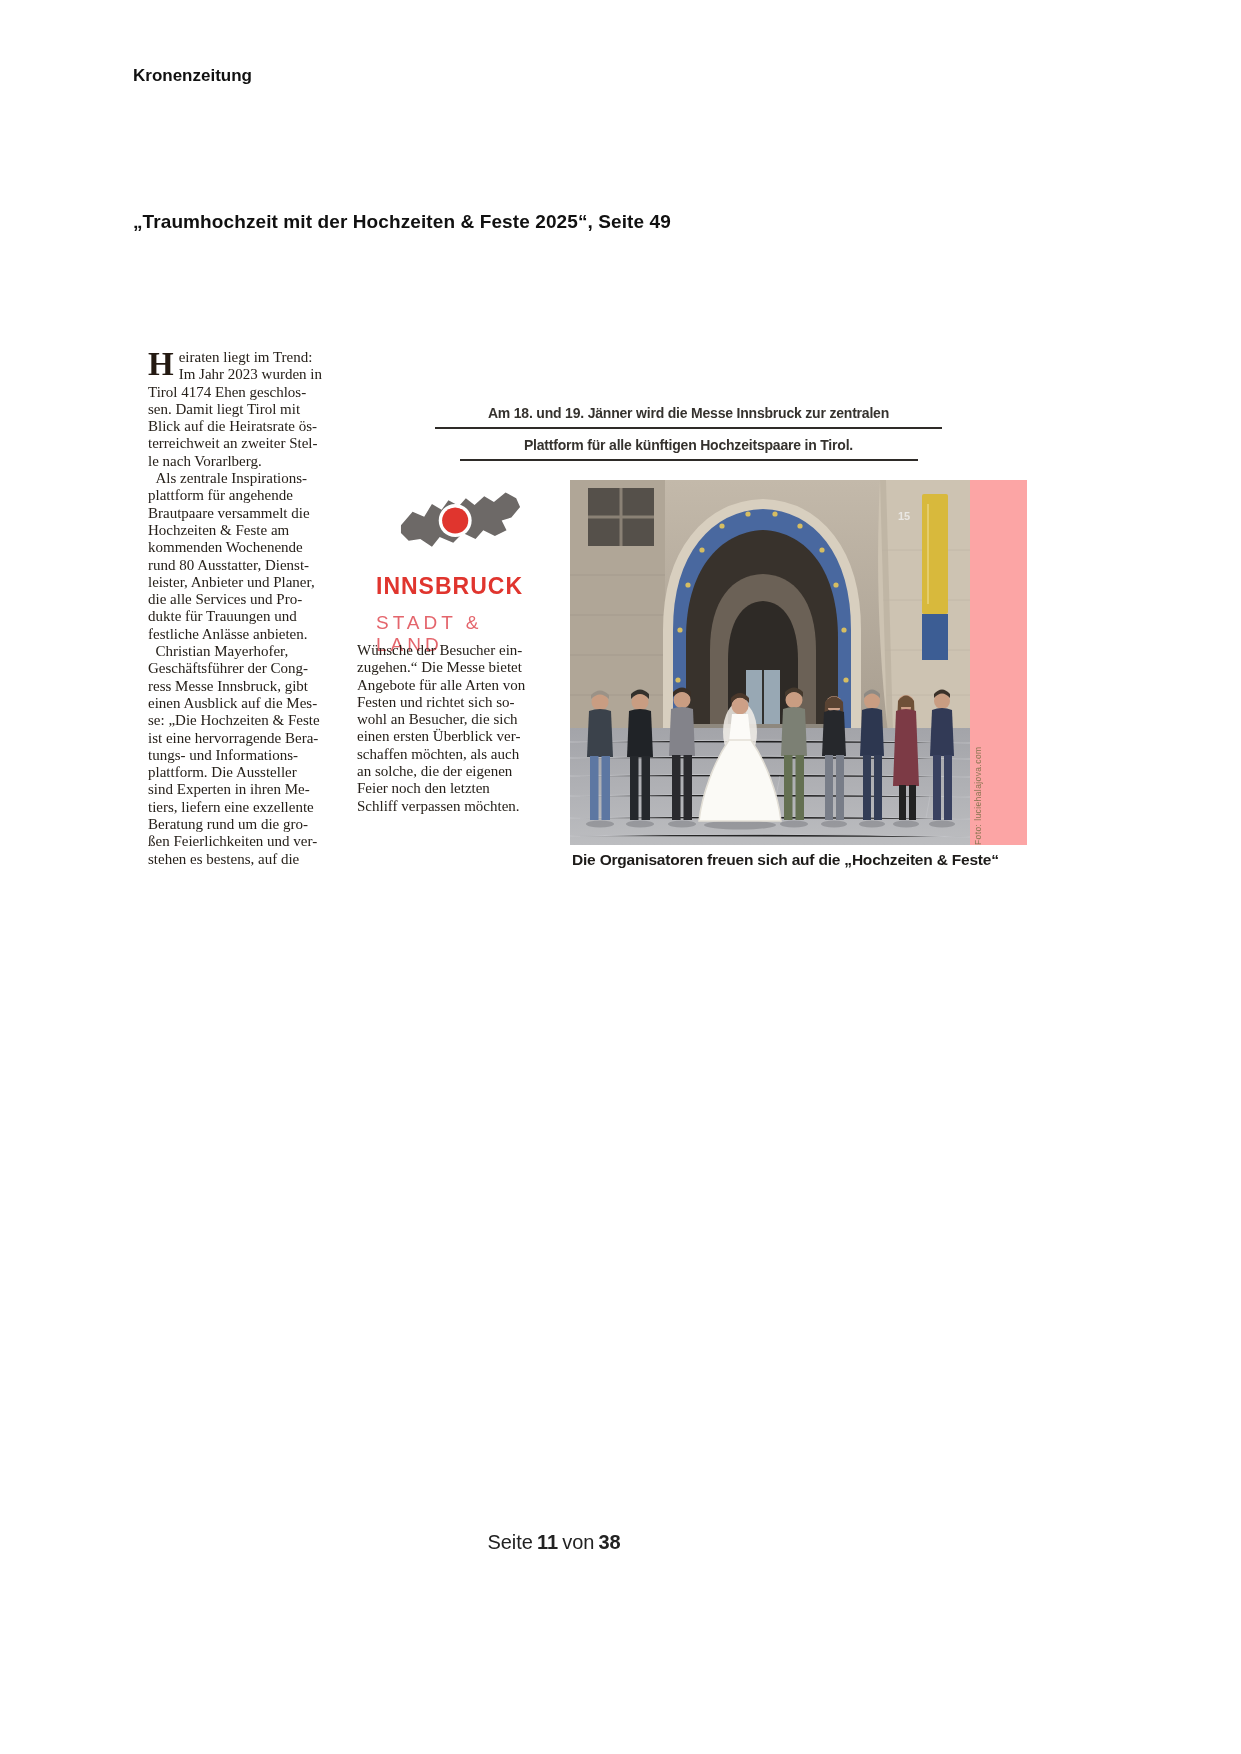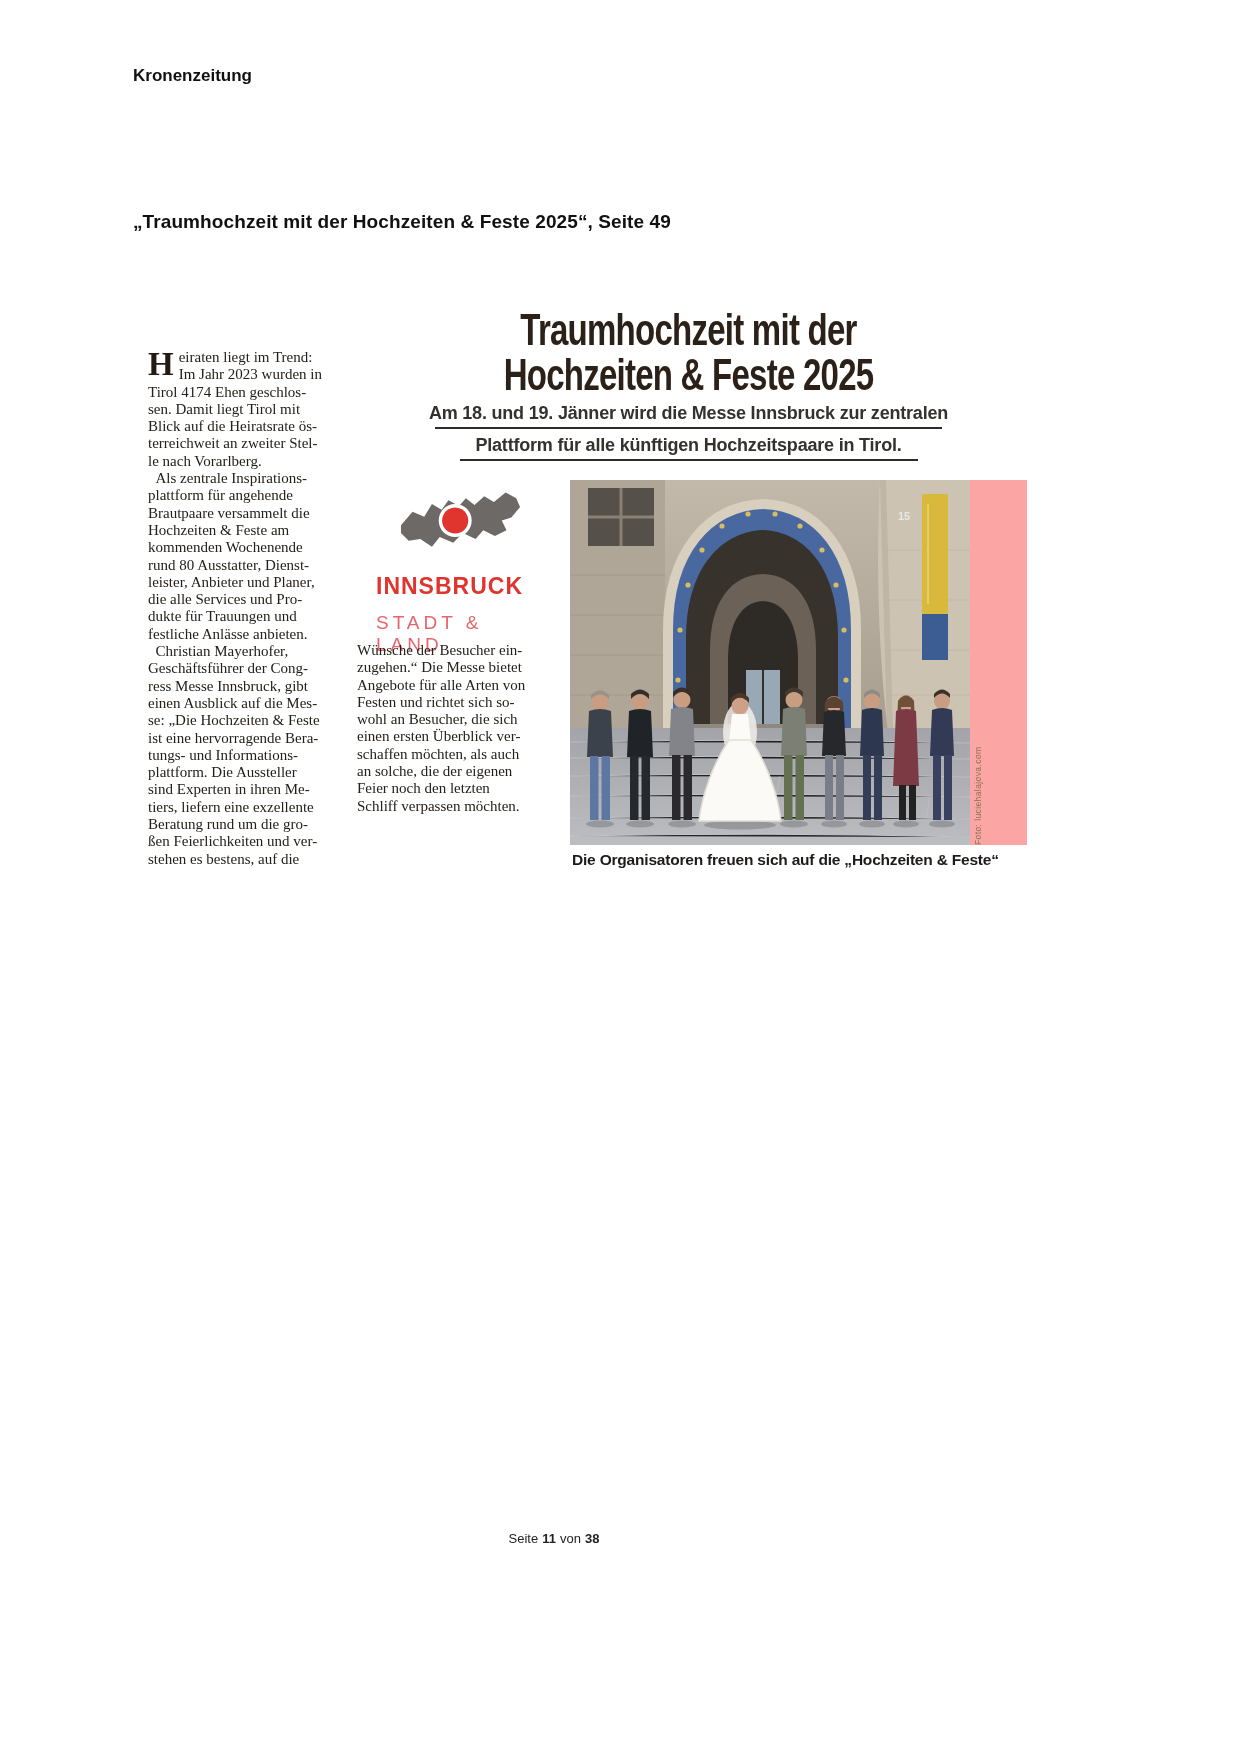--- a/index.html
+++ b/index.html
@@ -21,41 +21,41 @@
   .dropcap{float:left;font-weight:700;font-size:33px;line-height:30px;height:32px;
            padding-right:5px;color:#241a12;font-family:"Liberation Serif",serif;}
 
   
   .headline{position:absolute;left:258px;top:2px;width:565px;text-align:center;color:#2b2118;}
   .hl{font-weight:700;font-size:44px;line-height:45px;letter-spacing:-1px;white-space:nowrap;
       transform:scaleX(.75);transform-origin:50% 50%;}
 
   
   .subhead{position:absolute;left:258px;top:96px;width:565px;text-align:center;}
-  .sh-text{font-weight:700;font-size:18px;line-height:25px;color:#35322e;letter-spacing:-.2px;white-space:nowrap;}
+  .sh-text{font-weight:700;font-size:14px;line-height:25px;color:#35322e;letter-spacing:-.2px;white-space:nowrap;}
   .sh-rule{height:2px;background:#2e2b28;margin:1px auto 4px auto;}
   .sh-rule1{width:507px;}
   .sh-rule2{width:458px;}
 
   
   .logo{position:absolute;left:228px;top:170px;width:170px;text-align:left;}
   .logo svg{display:block;margin:0 auto;}
   .logo-line1{font-weight:700;font-size:23px;letter-spacing:1px;color:#e0352e;margin-top:6px;}
   .logo-line2{font-weight:400;font-size:19px;letter-spacing:4px;color:#e4656c;margin-top:12px;}
 
   
   .photo{position:absolute;left:422px;top:175px;width:457px;height:365px;overflow:hidden;background:#fca5a5;font-weight:bold;}
   .photo svg{display:block;}
   .photo-credit{position:absolute;left:825px;top:175px;height:365px;width:13px;
                 writing-mode:vertical-rl;transform:rotate(180deg);
                 font-size:8.5px;letter-spacing:.4px;color:#8a7450;}
   .caption{position:absolute;left:424px;top:546px;width:402px;font-weight:700;font-size:15.5px;
            letter-spacing:-.2px;color:#1d1b19;white-space:nowrap;}
 
-  .footer{position:absolute;top:1531px;left:0;width:1108px;text-align:center;font-size:13px;color:#222;}
+  .footer{position:absolute;top:1531px;left:0;width:1108px;text-align:center;font-size:20px;color:#222;}
   .footer .b{font-weight:700;}
   .footer span{padding:0 2px;}
 </style>
 </head>
 <body>
 
 <div class="page">
 
   <div class="publication">Kronenzeitung</div>
 
@@ -89,24 +89,20 @@
 ist eine hervorragende Bera-
 tungs- und Informations-
 plattform. Die Aussteller
 sind Experten in ihren Me-
 tiers, liefern eine exzellente
 Beratung rund um die gro-
 ßen Feierlichkeiten und ver-
 stehen es bestens, auf die</p>
     </div>
 
-    <div class="headline">
-      <div class="hl">Traumhochzeit mit der</div>
-      <div class="hl">Hochzeiten &amp; Feste 2025</div>
-    </div>
 
     <div class="subhead">
       <div class="sh-text">Am 18. und 19. Jänner wird die Messe Innsbruck zur zentralen</div>
       <div class="sh-rule sh-rule1"></div>
       <div class="sh-text">Plattform für alle künftigen Hochzeitspaare in Tirol.</div>
       <div class="sh-rule sh-rule2"></div>
     </div>
 
     <div class="logo">
       <svg width="150" height="92" viewBox="0 0 140 95">

